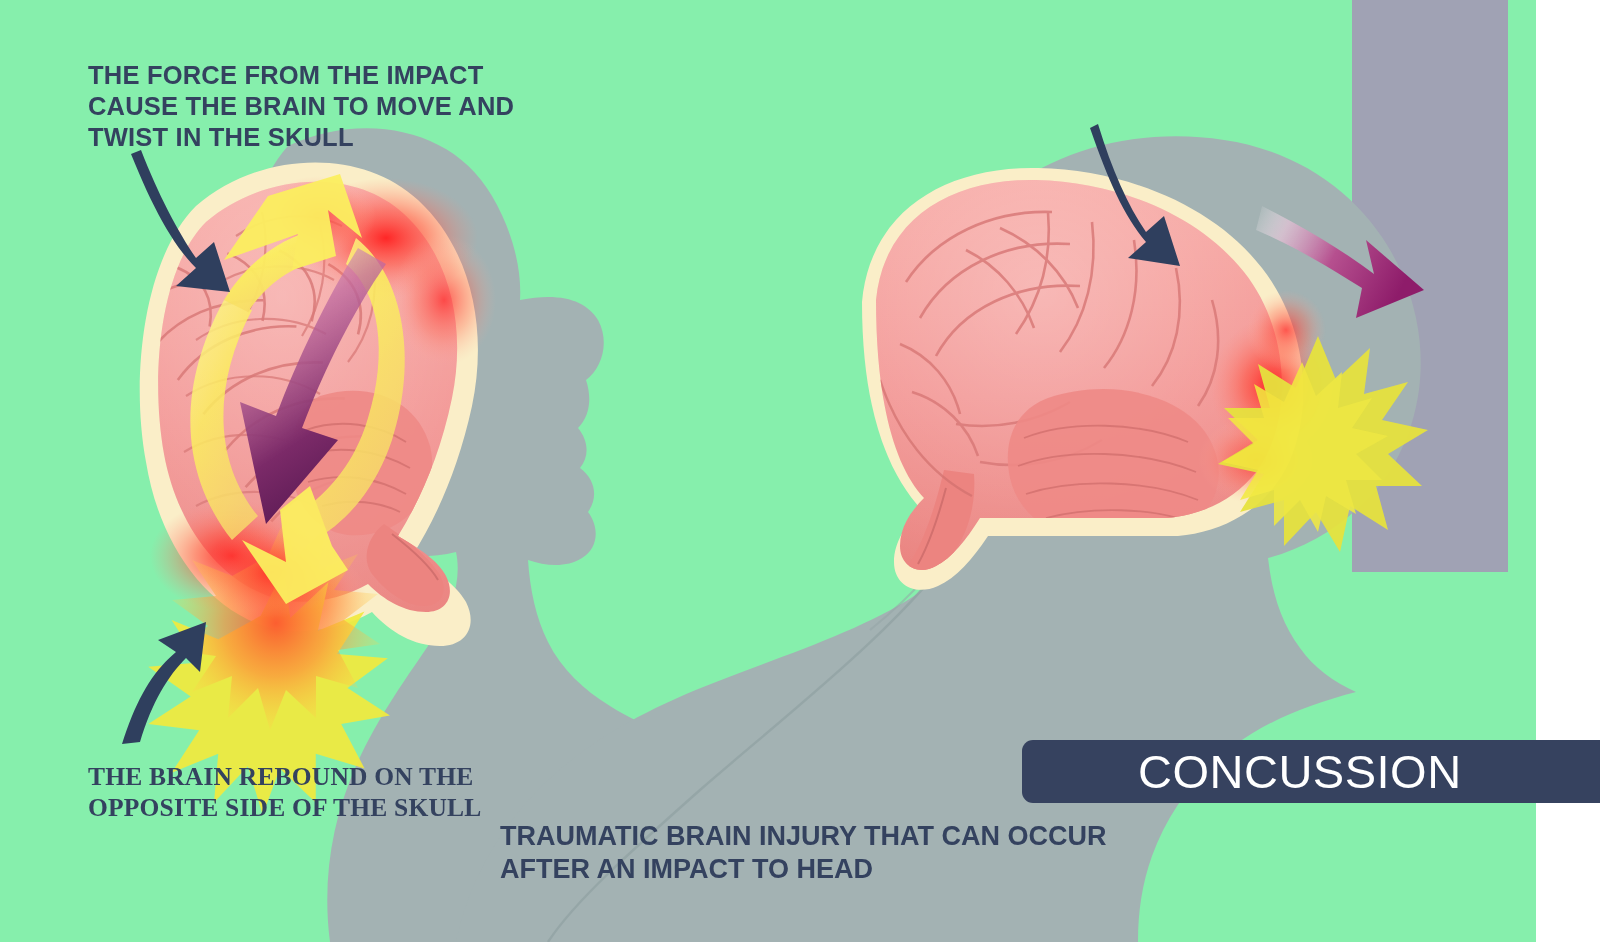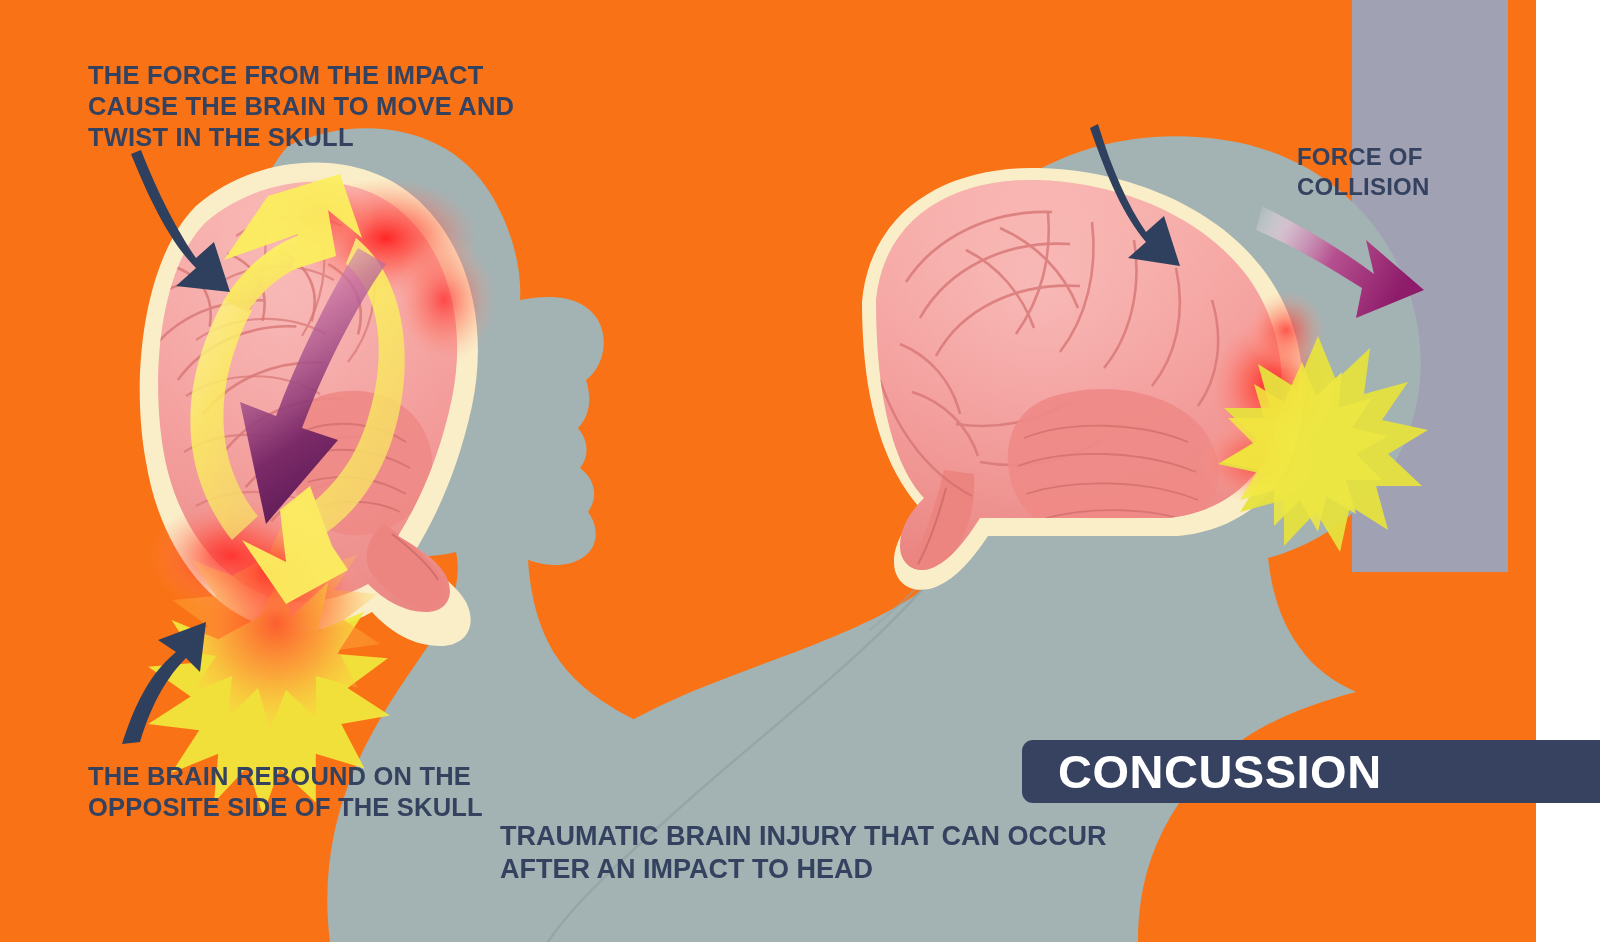--- a/index.html
+++ b/index.html
@@ -1,27 +1,27 @@
 <!DOCTYPE html>
 <html><head>
 <meta charset="utf-8">
 <style>
   html,body{margin:0;padding:0;background:#ffffff;}
   body{width:1600px;height:942px;overflow:hidden;font-family:"Liberation Sans",sans-serif;}
-  #stage{position:relative;width:1536px;height:942px;background:#f97316;}
+  #stage{position:relative;width:1536px;height:942px;background:#86efac;}
   #art{position:absolute;left:0;top:0;width:1600px;height:942px;}
   .lbl{position:absolute;color:#34425f;font-weight:700;letter-spacing:.2px;line-height:1.22;white-space:pre-line;}
   #lbl-impact{left:88px;top:60px;font-size:25.5px;}
   #lbl-compressed{left:886px;top:76px;font-size:25.5px;}
   #lbl-force{left:1297px;top:142px;font-size:24px;line-height:1.24;}
-  #lbl-rebound{left:88px;top:761px;font-size:25.5px;}
+  #lbl-rebound{left:88px;top:761px;font-size:25.5px;font-family:Liberation Serif, serif;}
   #banner{position:absolute;left:1022px;top:740px;width:600px;height:63px;
           background:#36425f;border-radius:11px;display:flex;align-items:center;}
-  #banner-text{color:#ffffff;font-size:47px;font-weight:700;letter-spacing:.5px;
-               margin-left:36px;line-height:1;}
+  #banner-text{color:#ffffff;font-size:47px;font-weight:400;letter-spacing:.5px;
+               margin-left:116px;line-height:1;}
   #subtitle{position:absolute;left:500px;top:820px;width:1000px;text-align:left;
             color:#34425f;font-size:27px;font-weight:700;line-height:1.23;white-space:pre-line;}
 </style>
 </head>
 <body>
 
 <div id="stage">
 
   <svg id="art" viewBox="0 0 1600 942" xmlns="http://www.w3.org/2000/svg">
     <defs>
@@ -271,22 +271,20 @@
                  L1356 318 L1362 288 C1330 268 1294 246 1256 230 Z" fill="url(#collisionArrow)"></path>
       </g>
     </g>
   </svg>
 
   <div class="lbl" id="lbl-impact">THE FORCE FROM THE IMPACT
 CAUSE THE BRAIN TO MOVE AND
 TWIST IN THE SKULL</div>
 
 
-  <div class="lbl" id="lbl-force">FORCE OF
-COLLISION</div>
 
   <div class="lbl" id="lbl-rebound">THE BRAIN REBOUND ON THE
 OPPOSITE SIDE OF THE SKULL</div>
 
   <div id="banner">
     <span id="banner-text">CONCUSSION</span>
   </div>
 
   <div id="subtitle">TRAUMATIC BRAIN INJURY THAT CAN OCCUR
 AFTER AN IMPACT TO HEAD</div>

